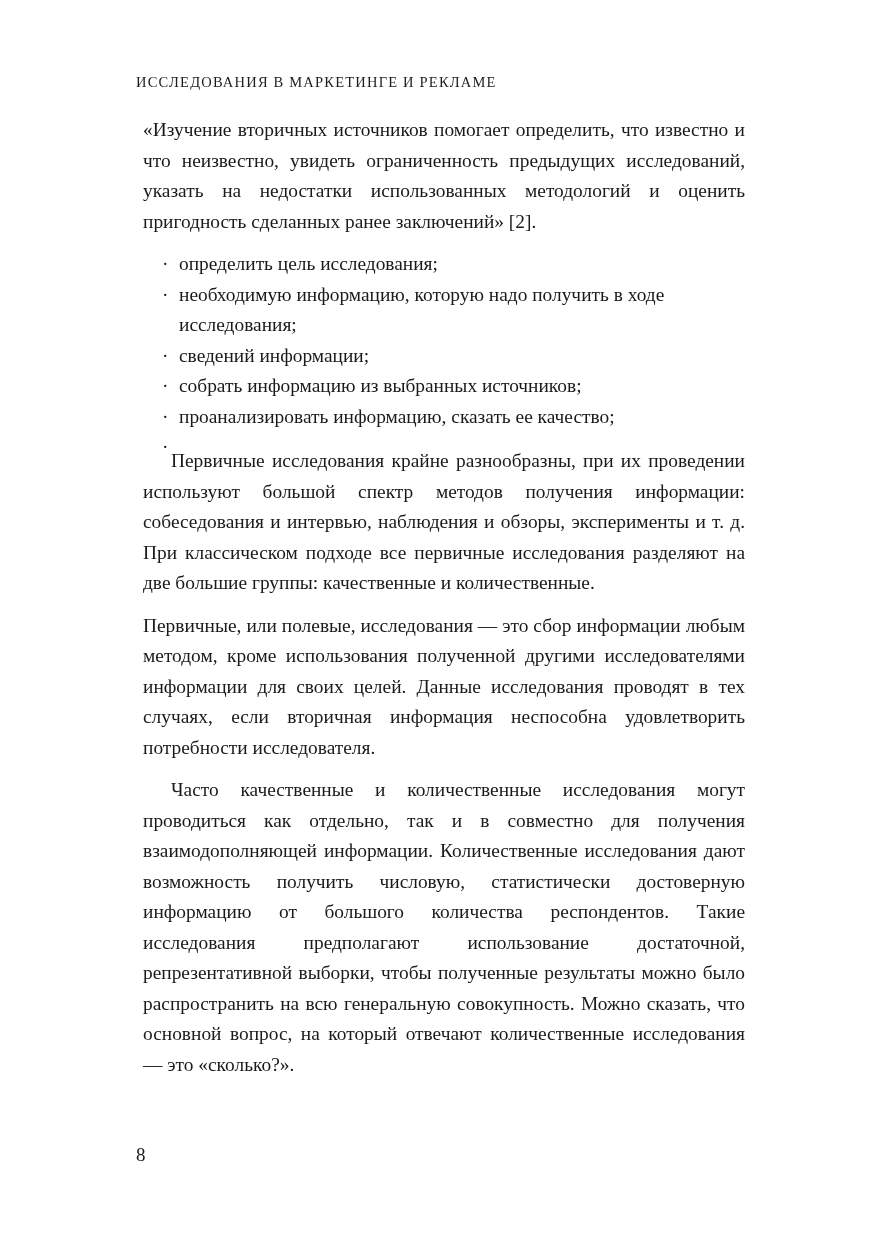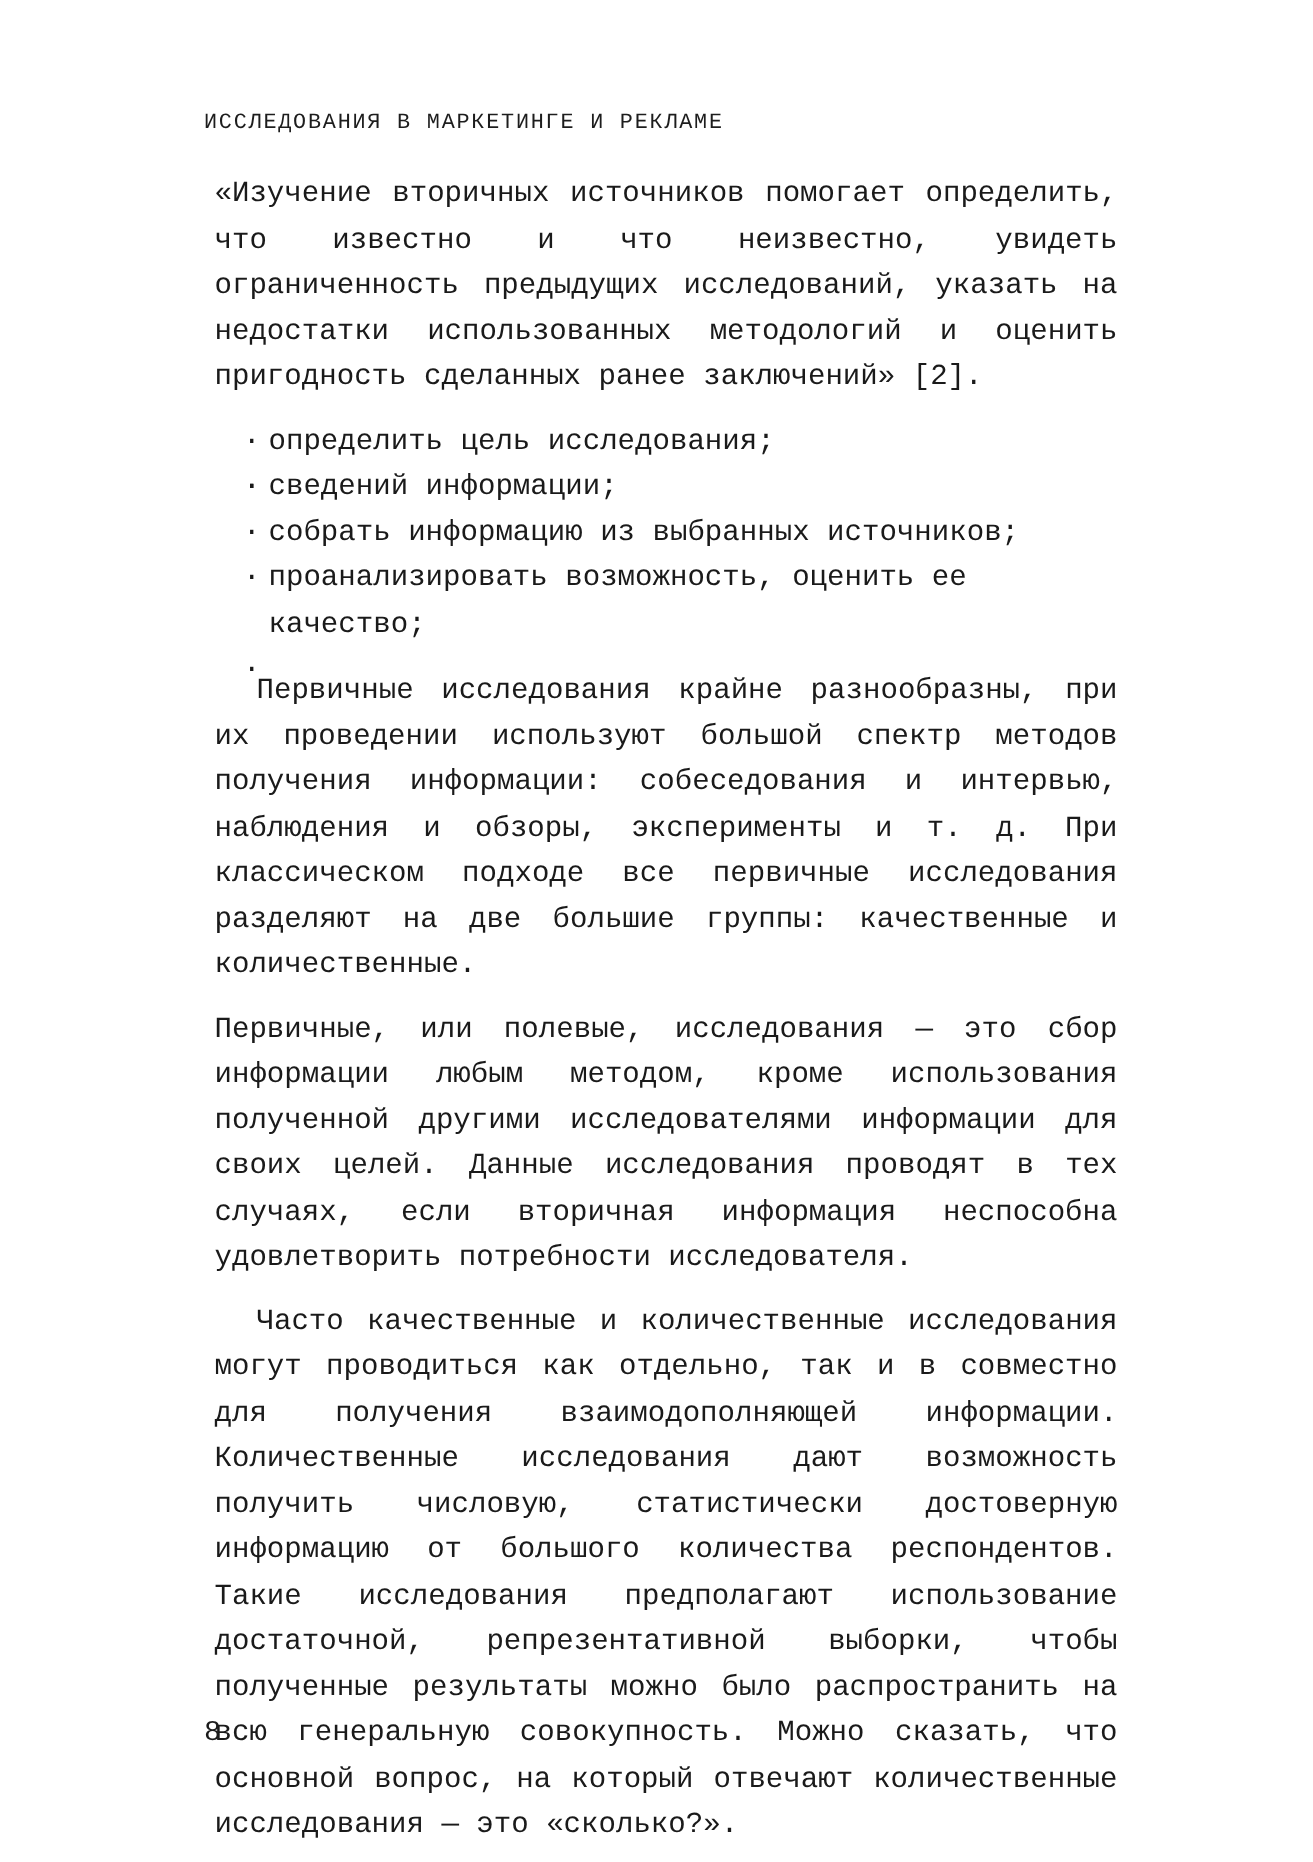--- a/index.html
+++ b/index.html
@@ -6,21 +6,21 @@
     margin: 0;
     padding: 0;
     background: #ffffff;
   }
   .page {
     position: relative;
     width: 784px;
     height: 1241px;
     background: #ffffff;
     box-sizing: border-box;
-    font-family: Liberation Mono, monospace;
+    font-family: Liberation Serif, serif;
     color: #1a1a1a;
     overflow: hidden;
   }
   .content {
     position: absolute;
     left: 131px;
     top: 74px;
     width: 626px;
   }
   .running-head {
@@ -90,32 +90,33 @@
     <p class="body-text no-indent">«Изучение вторичных источников помогает определить, что известно и что неизвестно, увидеть ограниченность предыдущих исследований, указать на недостатки использованных методологий и оценить пригодность сделанных ранее заключений» [2].</p>
 
 
     <ul class="list">
       <li>
         <span class="bullet">·</span>
         <span>определить цель исследования;</span>
       </li>
       <li>
         <span class="bullet">·</span>
+        <span>необходимую информацию, которую надо получить в ходе исследования;</span>
       </li>
       <li>
         <span class="bullet">·</span>
         <span>сведений информации;</span>
       </li>
       <li>
         <span class="bullet">·</span>
         <span>собрать информацию из выбранных источников;</span>
       </li>
       <li>
         <span class="bullet">·</span>
-        <span>проанализировать возможность, оценить ее качество;</span>
+        <span>проанализировать информацию, сказать ее качество;</span>
       </li>
       <li>
         <span class="bullet">·</span>
       </li>
     </ul>
 
     <p class="body-text indent">Первичные исследования крайне разнообразны, при их проведении используют большой спектр методов получения информации: собеседования и интервью, наблюдения и обзоры, эксперименты и т. д. При классическом подходе все первичные исследования разделяют на две большие группы: качественные и количественные.</p>
 
     <p class="body-text no-indent gap-before">Первичные, или полевые, исследования — это сбор информации любым методом, кроме использования полученной другими исследователями информации для своих целей. Данные исследования проводят в тех случаях, если вторичная информация неспособна удовлетворить потребности исследователя.</p>
 

